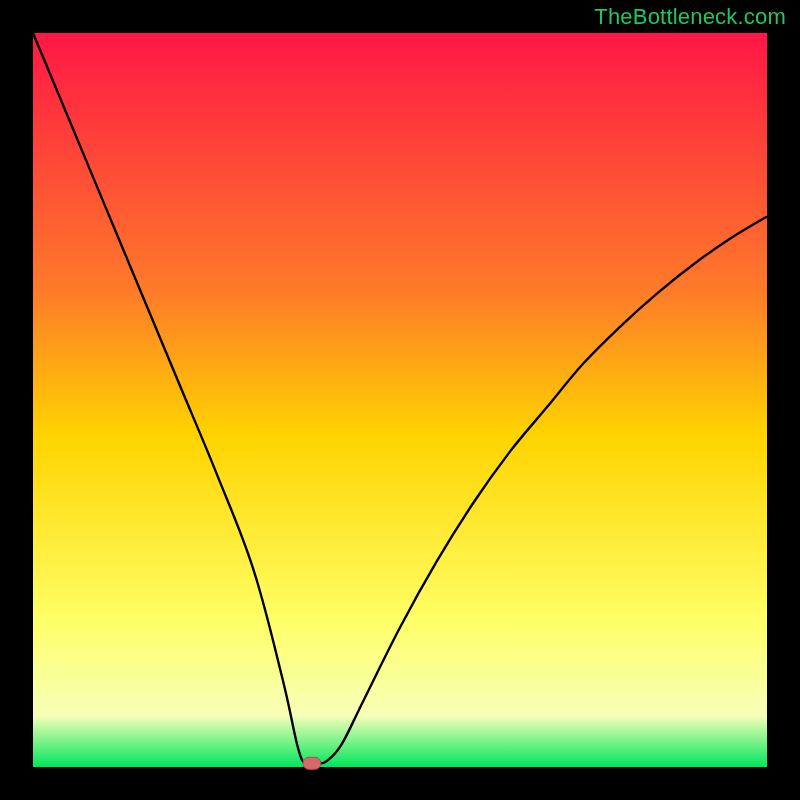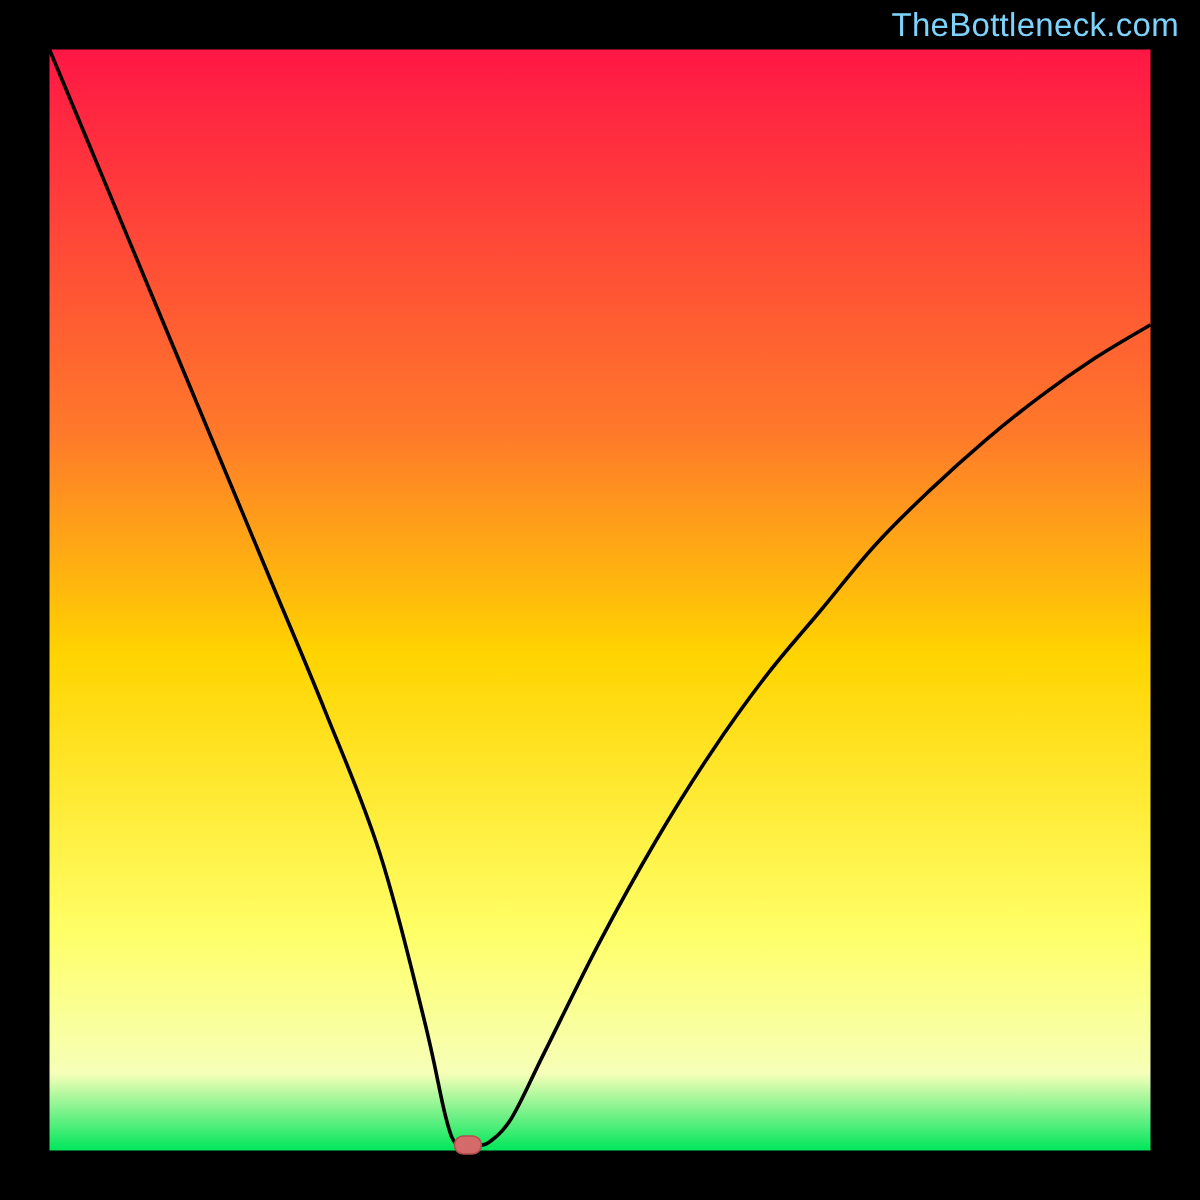--- a/index.html
+++ b/index.html
@@ -14,21 +14,21 @@
   .frame {
     position: relative;
     width: 800px;
     height: 800px;
     background: #000;
   }
   .watermark {
     position: absolute;
     top: 4px;
     right: 14px;
-    color: #7dd3fc;
+    color: #22c55e;
     font-size: 22px;
     font-weight: 500;
     letter-spacing: 0.2px;
     z-index: 10;
   }
   svg {
     position: absolute;
     top: 0;
     left: 0;
   }

